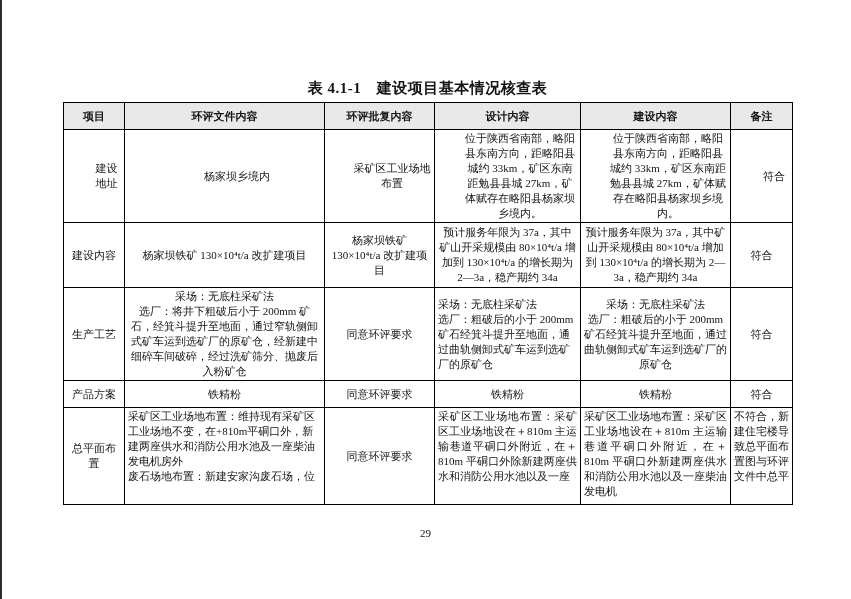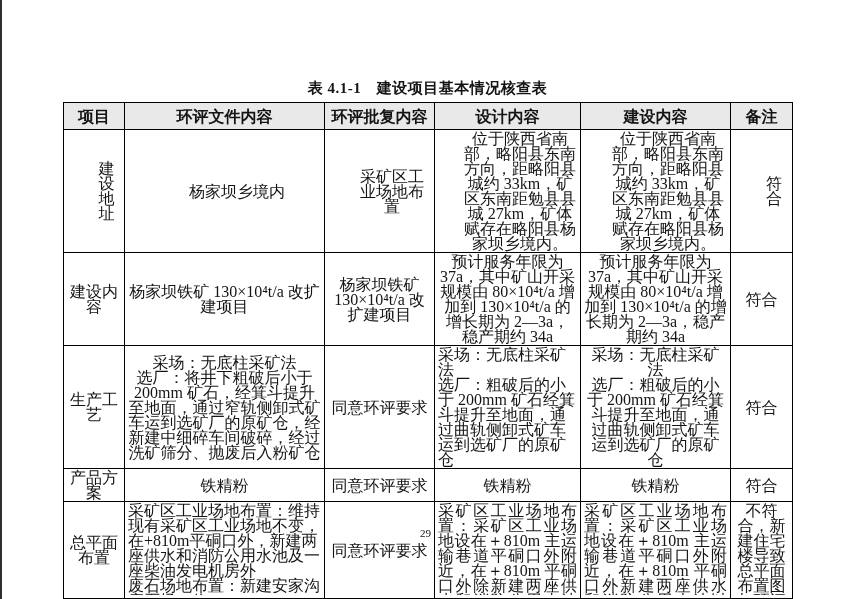--- a/index.html
+++ b/index.html
@@ -29,21 +29,21 @@
     font-size: 15px;
     letter-spacing: 0.5px;
   }
   table.check-table {
     position: absolute;
     left: 63px;
     top: 102px;
     width: 729px;
     border-collapse: collapse;
     table-layout: fixed;
-    font-size: 16px;
+    font-size: 11px;
     line-height: 15px;
   }
   .check-table th, .check-table td {
     border: 1px solid #000;
     padding: 1px 3px;
     text-align: center;
     vertical-align: middle;
     overflow: hidden;
   }
   .check-table th {

